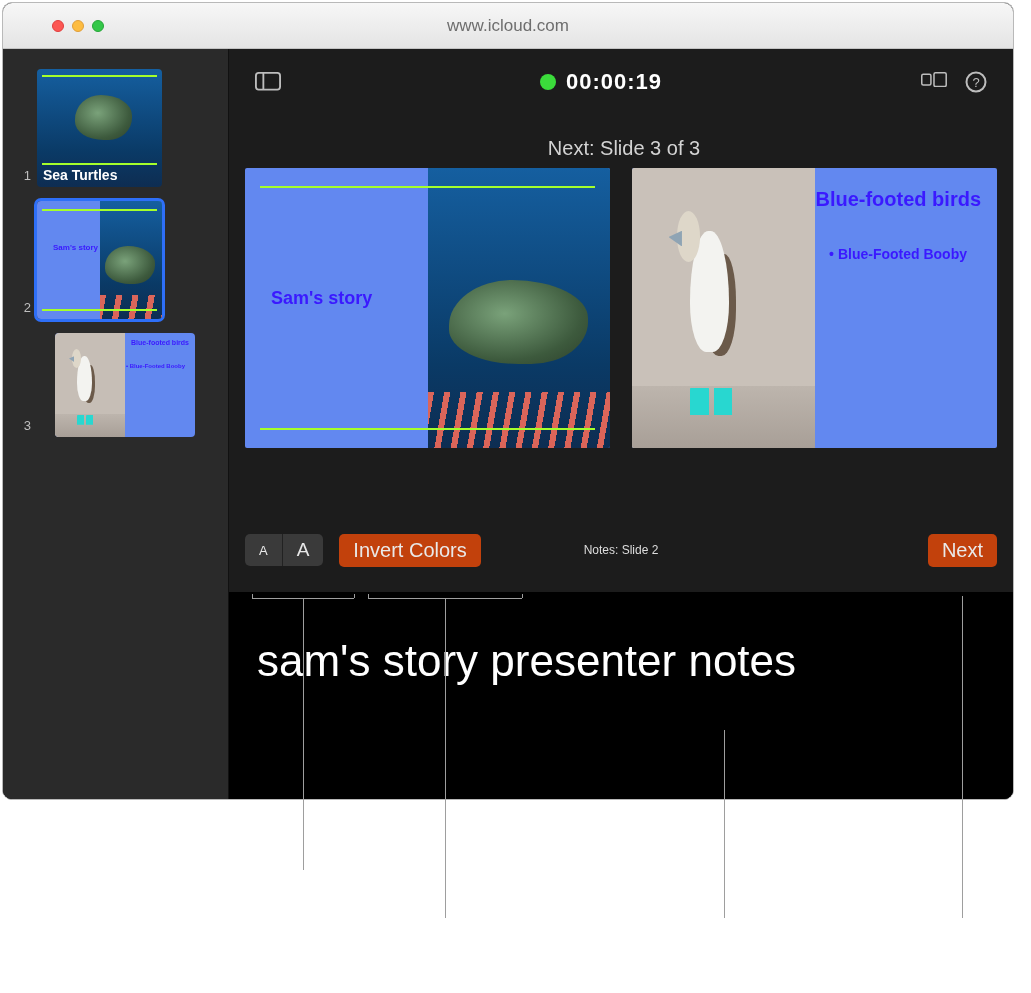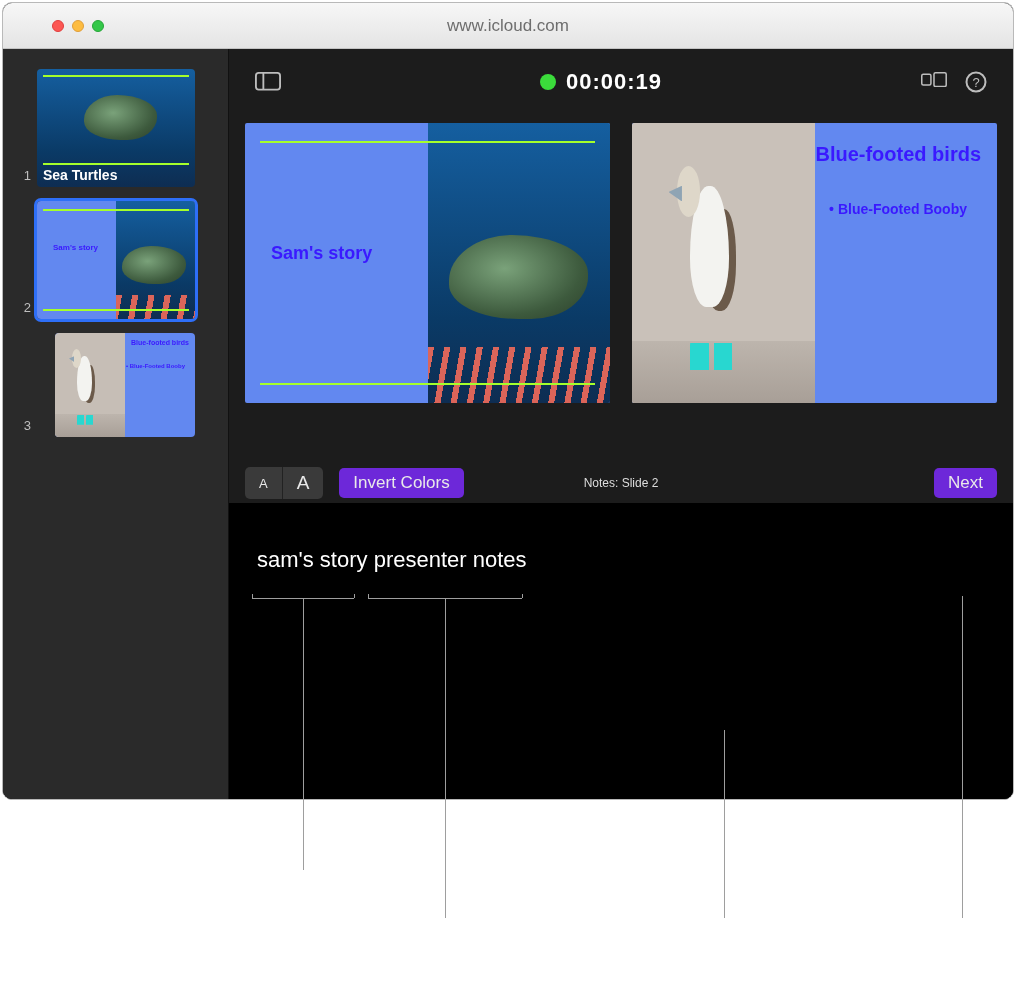--- a/index.html
+++ b/index.html
@@ -41,30 +41,30 @@
   .sidebar {
     width: 226px;
     background:#2a2a2a;
     padding: 20px 10px 10px 10px;
     display:flex; flex-direction:column; gap:14px;
     border-right:1px solid #111;
   }
   .thumb-row { display:flex; align-items:flex-end; gap:6px; }
   .thumb-num { width:18px; text-align:right; color:#bfbfbf; font-size:13px; padding-bottom:4px;}
   .thumb {
-    width: 158px; height: 118px;
+    width: 125px; height: 118px;
     border-radius:4px;
     position:relative;
     overflow:hidden;
   }
   .thumb.sel { outline:3px solid #2e6ff8; }
   .thumb.small { width:140px; height:104px; margin-left:18px; }
   .stripe { position:absolute; left:4%; right:4%; height:2px; background:#a5ff2b; }
   
-  .main { flex:1; display:flex; flex-direction:column; background:#1c1c1c; }
+  .main { flex:1; display:flex; flex-direction:column; background:#1c1c1c;gap:22px; }
   .topbar {
     height: 66px;
     display:flex; align-items:center; justify-content:space-between;
     padding: 0 26px;
     color:#d0d0d0;
   }
   .top-left, .top-right { display:flex; align-items:center; gap:18px; }
   .top-center { display:flex; align-items:center; gap:10px; font-size:22px; font-weight:600; color:#fff; letter-spacing:1px; }
   .rec-dot { width:16px; height:16px; border-radius:50%; background:#3bdc3b; }
   .ic { width:26px; height:20px; display:inline-block; }
@@ -88,24 +88,24 @@
   }
   .btn-group { display:flex; }
   .btn {
     background:#3a3a3a; color:#e9e9e9;
     border:none; padding:5px 14px; font-size:16px;
     border-radius:0;
   }
   .btn:first-child { border-top-left-radius:5px; border-bottom-left-radius:5px; }
   .btn:last-child { border-top-right-radius:5px; border-bottom-right-radius:5px; }
   .btn + .btn { border-left:1px solid #222; }
-  .btn-solo { background:#6d28d9;color:#e9e9e9;border:none;padding:5px 14px;font-size:17px;border-radius:5px; }
+  .btn-solo { background:#c2410c;color:#e9e9e9;border:none;padding:5px 14px;font-size:20px;border-radius:5px; }
   .notes-title { position:absolute; left:50%; transform:translateX(-50%); font-size:12px; }
   .notes-body {
-    flex:1; padding: 44px 28px; color:#fff; font-size:22px;
+    flex:1; padding: 44px 28px; color:#fff; font-size:44px;
     background:#000; min-height: 0;
   }
   
   .slide-bg-blue { background:#6288f0; width:100%; height:100%; position:relative; }
   .half-photo { position:absolute; top:0; bottom:0; width:50%; }
   .half-photo.right { right:0; }
   .half-photo.left { left:0; }
   .ocean { background:linear-gradient(#155fa0 0%, #0a3a66 70%, #0e2d52 100%); }
   .turtle {
     position:absolute; width:46%; height:38%;
@@ -237,20 +237,21 @@
             <svg viewBox="0 0 22 22">
                 <circle cx="11" cy="11" r="9.5" fill="none" stroke="#bdbdbd" stroke-width="2"></circle>
                 <text x="11" y="16" text-anchor="middle" font-size="13" fill="#bdbdbd" font-family="Arial">?</text>
               </svg>
           </span>
         </div>
       </div>
 
       <div class="slides-area">
         <div class="labels">
+          <div>Next: Slide 3 of 3</div>
         </div>
         <div class="previews">
 
           <div class="preview">
             <div class="slide-bg-blue">
               <div class="half-photo right ocean"></div>
               <div class="turtle" style="top:40%; left:56%; width:38%; height:30%;"></div>
               <div class="fish-band" style="left:50%;"></div>
               <div class="stripe" style="top:18px;"></div>
               <div class="stripe" style="bottom:18px;"></div>

